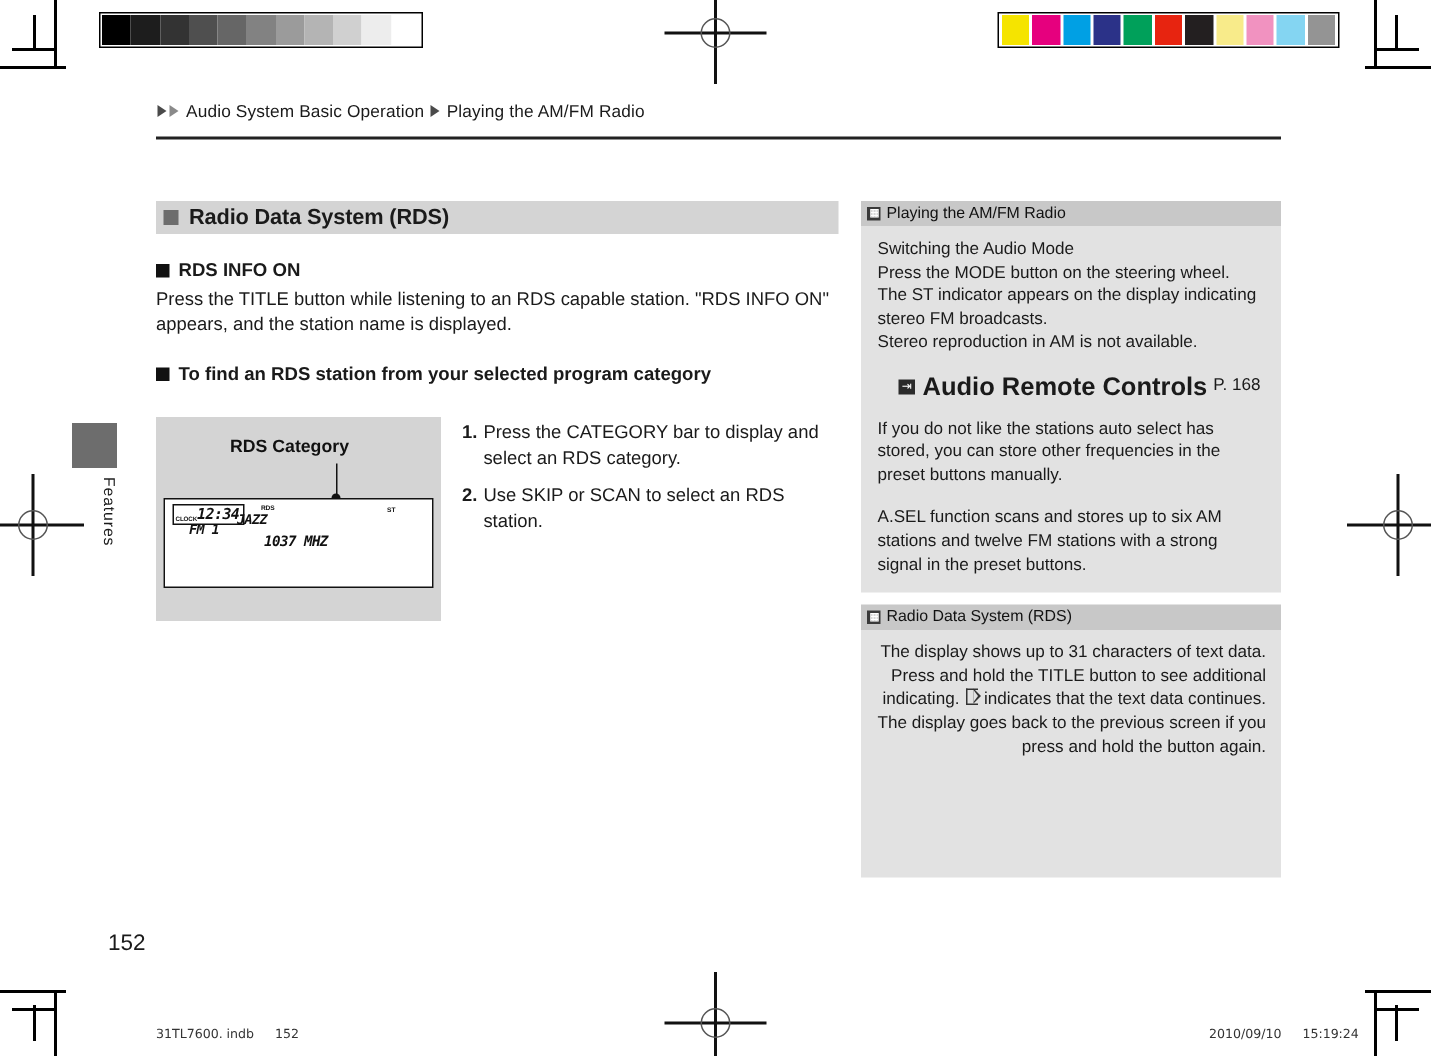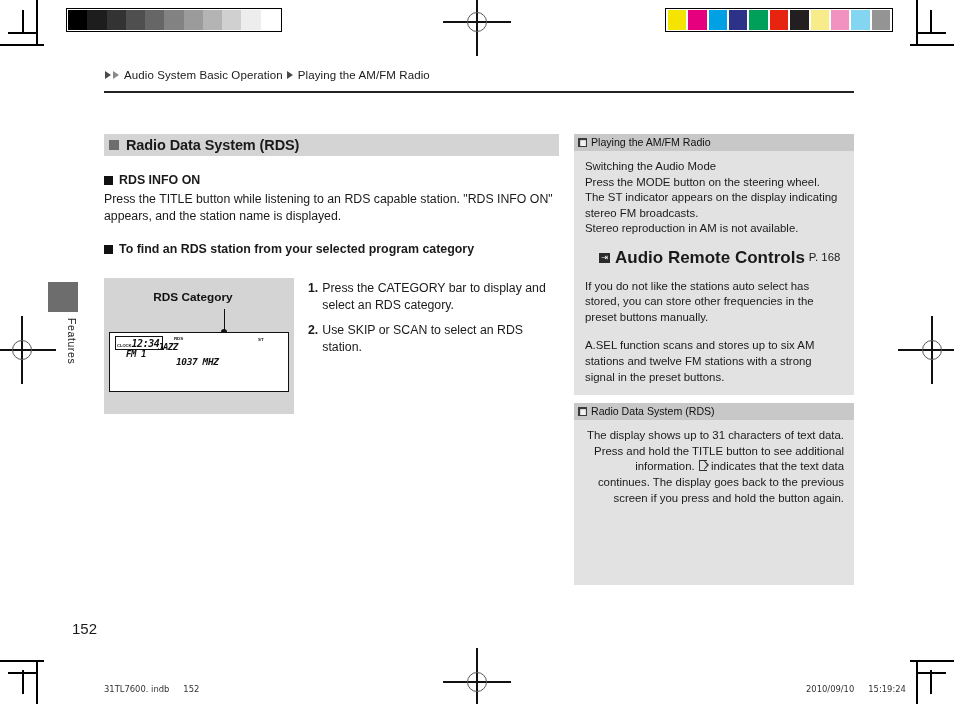--- a/index.html
+++ b/index.html
@@ -402,21 +402,21 @@
 
   <div id="note-block-2" style="margin-top:8px;">
     <div class="note-title">
       <span class="note-glyph">▦</span>
       <span>Radio Data System (RDS)</span>
     </div>
     <div class="note-body">
       <p style="margin-bottom:0;text-align:right;">
         <span>The display shows up to 31 characters of text data.</span><br>
         <span>Press and hold the TITLE button to see additional</span><br>
-        <span>information. </span><span class="tri-inline"></span><span> indicates that the text data continues. The display goes back to the previous screen if you press and hold the button again.</span>
+        <span>indicating. </span><span class="tri-inline"></span><span> indicates that the text data continues. The display goes back to the previous screen if you press and hold the button again.</span>
       </p>
     </div>
   </div>
 
 </div>
 
 <div id="page-number">152</div>
 <div id="footer-left"><span class="fn">31TL7600. indb</span><span>152</span></div>
 <div id="footer-right"><span>2010/09/10</span><span class="ft">15:19:24</span></div>
 

